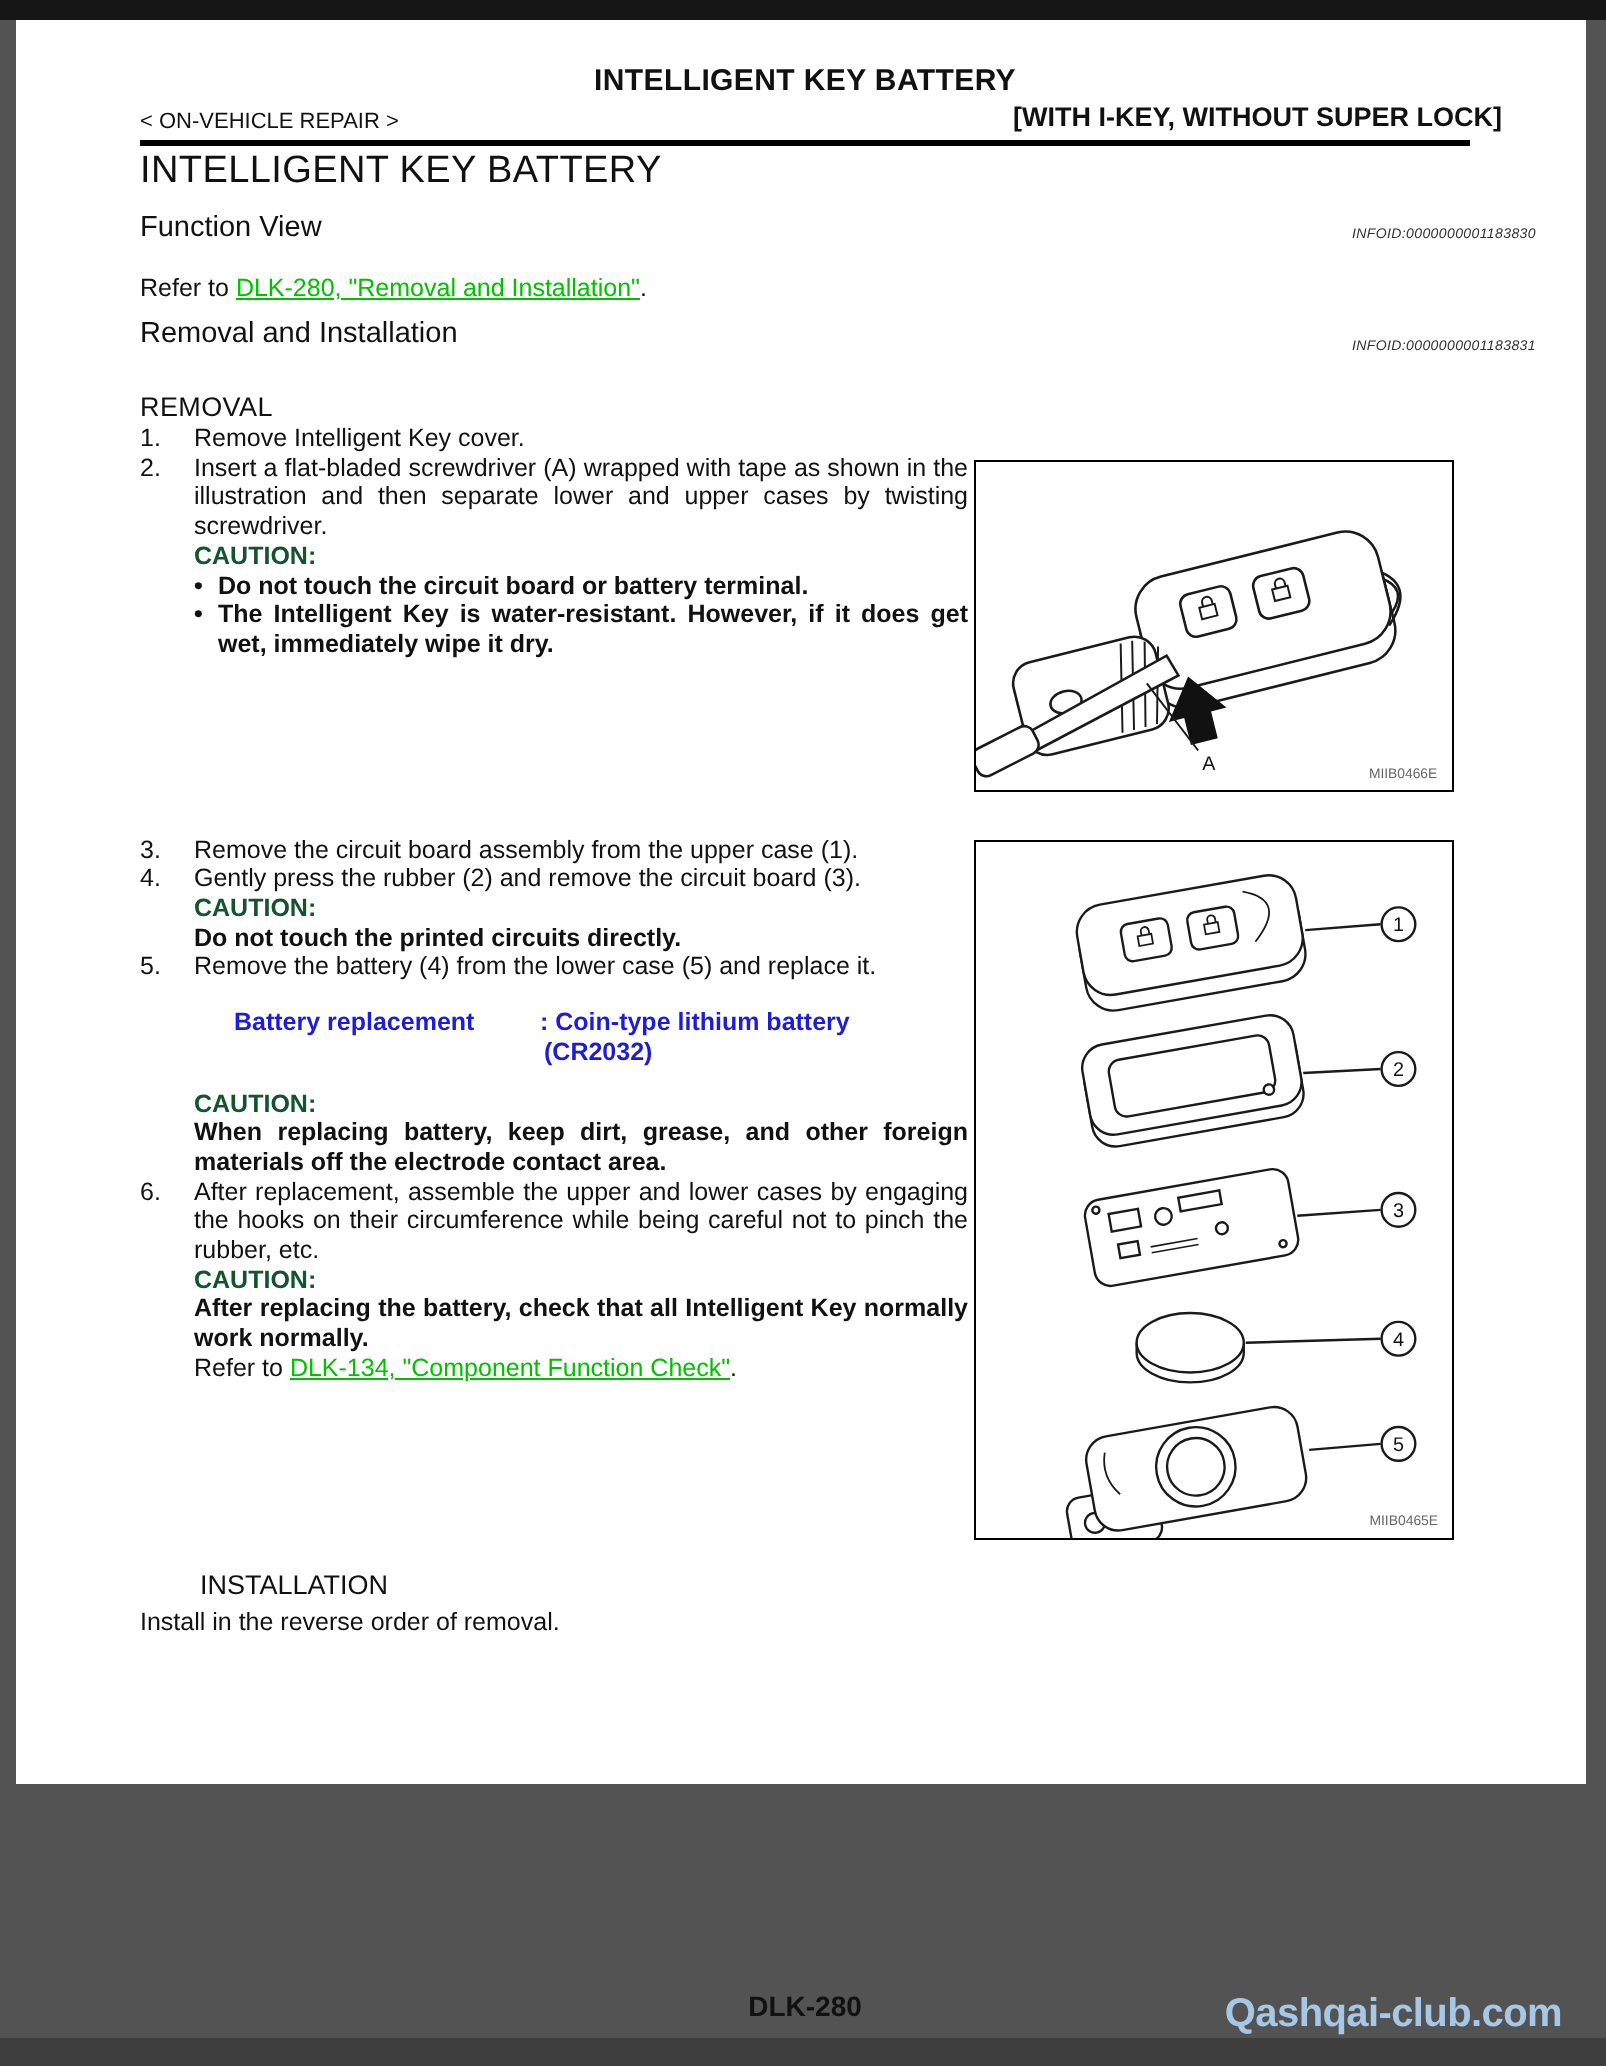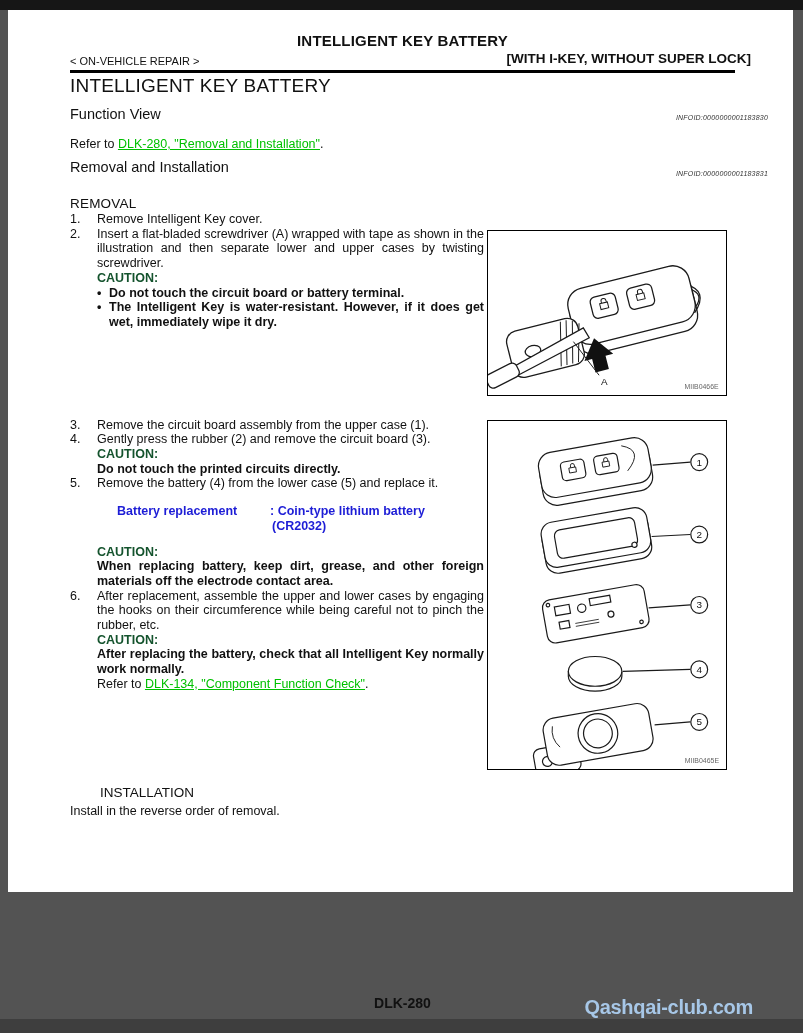--- a/index.html
+++ b/index.html
@@ -59,21 +59,21 @@
   .fig2 { top:410px; height:350px; }
   .figure svg { display:block; width:100%; height:100%; }
   .figure text { font-family:"Liberation Sans", sans-serif; }
   .figcode { font-size:7px; fill:#666; }
 
   .footer-code {
     position:absolute; left:62px; top:985px; width:665px;
     text-align:center; font-size:14px; font-weight:bold;
   }
   .watermark {
-    position:absolute; right:40px; top:986px;
+    position:absolute; right:12px; top:986px;
     font-size:20px; font-weight:bold; letter-spacing:-0.3px;
     color:#a7c7e7;
   }
 </style>
 </head>
 <body>
 
 <div class="topbar"></div>
 <div class="bottombar"></div>
 

